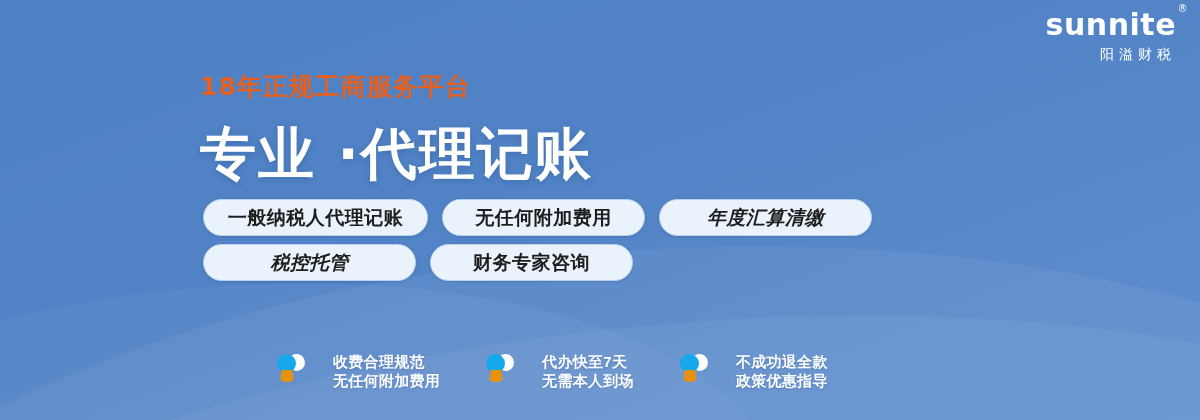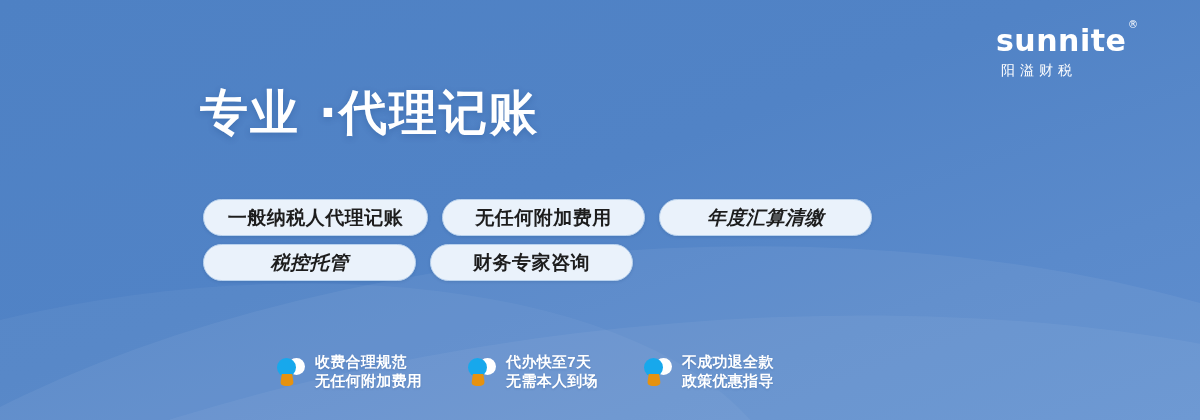--- a/index.html
+++ b/index.html
@@ -49,22 +49,22 @@
     border-radius: 50%;
     background: rgba(255,255,255,0.045);
     transform: rotate(-9deg);
     pointer-events: none;
   }
 
   
   .logo {
     position: absolute;
     right: 24px;
-    top: 24px;
-    text-align: left;
+    top: 8px;
+    text-align: right;
     width: 180px;
   }
   .logo-word {
     position: relative;
     display: inline-block;
     color: #ffffff;
     font-size: 30px;
     font-weight: 700;
     letter-spacing: 0.5px;
     line-height: 34px;
@@ -97,23 +97,23 @@
   }
   .eyebrow {
     color: #e8601d;
     font-size: 25px;
     font-weight: 700;
     letter-spacing: 1px;
     line-height: 30px;
     font-family: "DejaVu Sans", "Liberation Sans", sans-serif;
   }
   .headline {
-    margin-top: 8px;
-    color: #ffffff;
-    font-size: 48px;
+    margin-top: 20px;
+    color: #ffffff;
+    font-size: 56px;
     font-weight: 700;
     letter-spacing: 2px;
     line-height: 64px;
     text-shadow: 0 2px 6px rgba(30,70,130,0.30);
     font-family: "DejaVu Sans", "Liberation Sans", sans-serif;
   }
 
   
   .pill-grid {
     position: absolute;
@@ -151,22 +151,22 @@
   
   .features {
     position: absolute;
     left: 276px;
     top: 352px;
     display: flex;
     gap: 45px;
   }
   .feature {
     display: flex;
-    align-items: flex-end;
-    gap: 9px;
+    align-items: flex-start;
+    gap: 27px;
   }
   .feat-icon {
     width: 30px;
     height: 34px;
     flex: 0 0 30px;
     position: relative;
   }
   .feat-icon .disc-white {
     position: absolute;
     left: 12px;
@@ -216,20 +216,21 @@
 
   <div class="logo">
     <div class="logo-word">
       <span>sunnite</span>
       <span class="logo-reg">®</span>
     </div>
     <div class="logo-cn">阳溢财税</div>
   </div>
 
   <div class="headline-block">
+    <div class="eyebrow">18年正规工商服务平台</div>
     <div class="headline">专业 ·代理记账</div>
   </div>
 
   <div class="pill-grid">
     <div class="pill-row">
       <div class="pill w-a">一般纳税人代理记账</div>
       <div class="pill w-b">无任何附加费用</div>
       <div class="pill w-c">年度汇算清缴</div>
     </div>
     <div class="pill-row">

